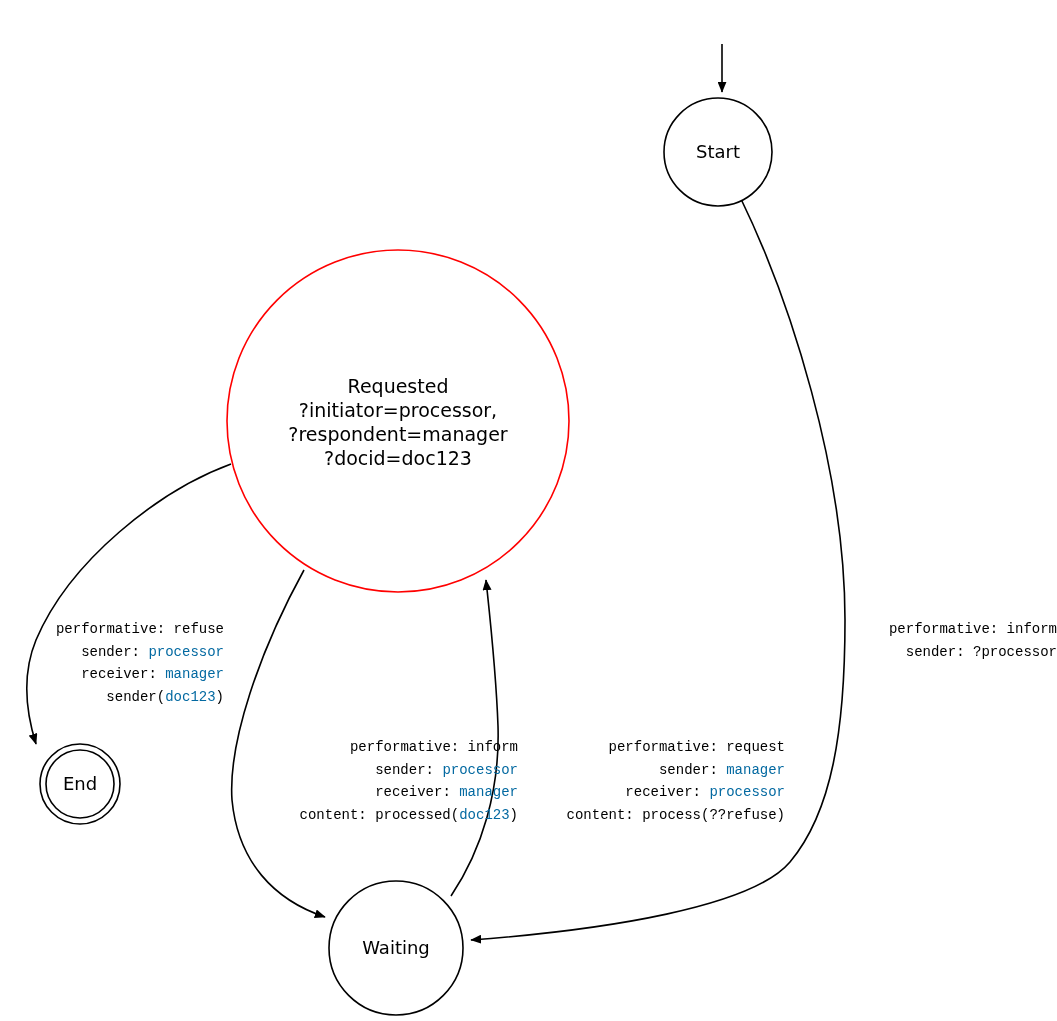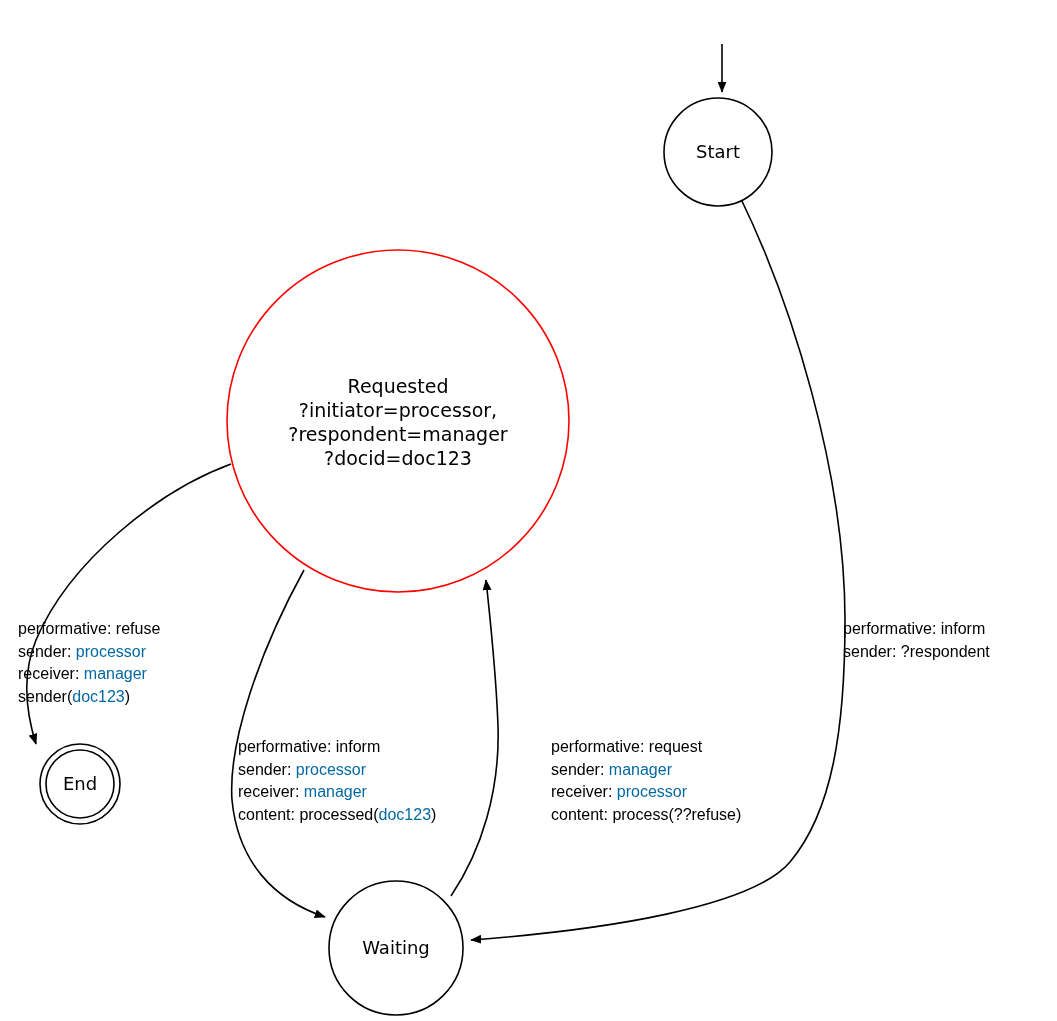--- a/index.html
+++ b/index.html
@@ -45,25 +45,25 @@
     dominant-baseline: middle;
   }
   .state-text {
     font-family: "DejaVu Sans", sans-serif;
     font-size: 19px;
     fill: #000000;
     text-anchor: middle;
   }
   .edge-label {
     position: absolute;
-    font-family: Liberation Sans, sans-serif;
-    font-size: 16px;
+    font-family: Liberation Mono, monospace;
+    font-size: 14px;
     line-height: 22.5px;
     color: #000000;
-    text-align: left;
+    text-align: right;
     white-space: nowrap;
   }
   .edge-label .hl {
     color: #0369a1;
   }
 </style>
 </head>
 <body>
 
 <div id="canvas">
@@ -118,25 +118,25 @@
     <div><span>sender(</span><span class="hl">doc123</span><span>)</span></div>
   </div>
 
   <div class="edge-label" style="left:238px; top:736px; width:280px;">
     <div>performative: inform</div>
     <div><span>sender: </span><span class="hl">processor</span></div>
     <div><span>receiver: </span><span class="hl">manager</span></div>
     <div><span>content: processed(</span><span class="hl">doc123</span><span>)</span></div>
   </div>
 
-  <div class="edge-label" style="left:551px; top:736px; width:260px;">
+  <div class="edge-label" style="left:525px; top:736px; width:260px;">
     <div>performative: request</div>
     <div><span>sender: </span><span class="hl">manager</span></div>
     <div><span>receiver: </span><span class="hl">processor</span></div>
     <div>content: process(??refuse)</div>
   </div>
 
   <div class="edge-label" style="left:843px; top:618px; width:214px;">
     <div>performative: inform</div>
-    <div><span>sender: </span><span>?respondent</span></div>
+    <div><span>sender: </span><span>?processor</span></div>
   </div>
 
 </div>
 
 </body></html>

